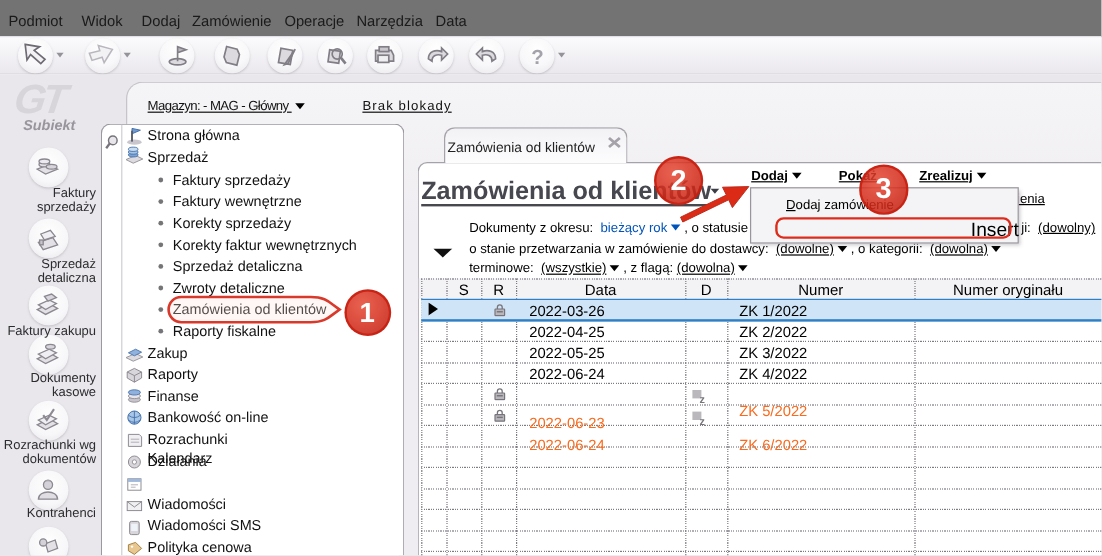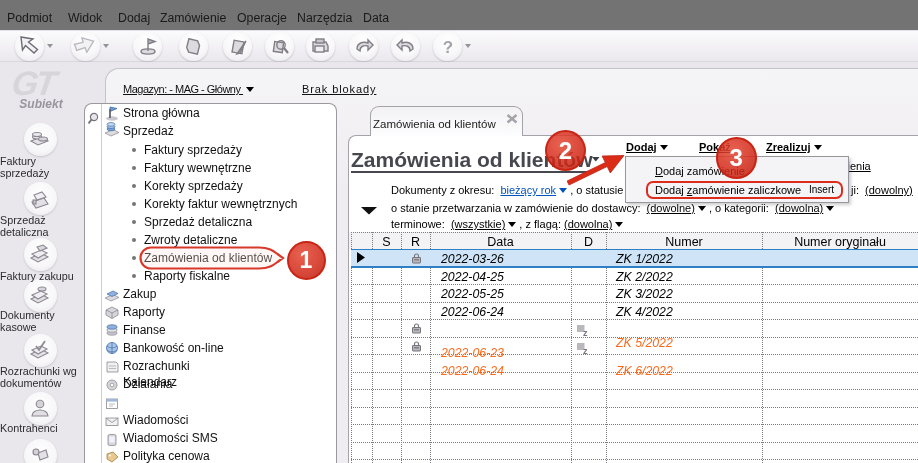--- a/index.html
+++ b/index.html
@@ -24,21 +24,21 @@
   background:linear-gradient(to bottom,#f5f4f6,#efedf1 120px);
   border:1px solid #c6c3c9; border-right:none; border-bottom:none; border-radius:14px 0 0 0; }
 .maglink { position:absolute; top:83px; font-size:11px; color:#111; text-decoration:underline; }
 
 #gtlogo { left:12px; top:64px; width:90px; height:40px; font-style:italic; font-weight:bold;
   font-size:34px; color:#d7d5da; letter-spacing:-3px; transform:skewX(-8deg); }
 #subiekt { left:1px; top:97px; width:80px; text-align:center; font-weight:bold; font-size:12px; color:#98959d;font-style:italic; }
 .sbicon { position:absolute; left:23.5px; width:33px; height:33px; border-radius:50%;
   background:radial-gradient(circle at 50% 38%, #ffffff 0%, #f7f6f8 60%, #e7e5ea 100%);
   box-shadow:0 1px 2px rgba(138,135,142,0.38); }
-.sblabel { position:absolute; left:0; width:80px; text-align:left; font-size:10.8px; color:#2c2c2e; line-height:11.5px; }
+.sblabel { position:absolute; left:0; width:80px; text-align:right; font-size:10.8px; color:#2c2c2e; line-height:11.5px; }
 
 #treepanel { left:84px; top:103px; width:253px; height:360px; background:#fff;
   border:1px solid #9b98a0; border-bottom:none; border-radius:8px 8px 0 0; }
 #treegutter { left:101px; top:104px; width:1px; height:359px; background:#cfccd2; }
 .titem { position:absolute; left:123px; font-size:12px; color:#111; white-space:nowrap; }
 .tsub { position:absolute; left:144px; font-size:12px; color:#111; white-space:nowrap; }
 .bullet { position:absolute; left:132px; width:4px; height:4px; border-radius:50%; background:#757578; }
 
 #card { left:348px; top:135px; width:570px; height:328px; background:#fff;
   border:1px solid #a5a2aa; border-right:none; border-bottom:none; border-radius:8px 0 0 0; }
@@ -46,26 +46,26 @@
   border:1px solid #a5a2aa; border-bottom:none; border-radius:9px 9px 0 0; }
 #tabtext { left:373px; top:117.5px; font-size:11.5px; color:#222; }
 
 #title { left:351px; top:148px; font-size:21px; font-weight:bold; color:#47474f;
   text-decoration:underline; text-underline-offset:3.5px; text-decoration-thickness:1.5px; letter-spacing:0px; }
 .hlink { position:absolute; top:141px; font-size:11px; font-weight:bold; color:#000; text-decoration:underline; white-space:nowrap; }
 .dn { display:inline-block; width:0; height:0; border-left:4px solid transparent; border-right:4px solid transparent;
   border-top:5px solid #000; margin-left:3px; position:relative; top:-1px; }
 .flt { position:absolute; font-size:11px; color:#000; white-space:nowrap; }
 .flink { color:#000; text-decoration:underline; }
-.blink { color:#0053ba; text-decoration:underline; }
+.blink { color:#0053ba; }
 
 .vdot { position:absolute; width:1px; background:repeating-linear-gradient(to bottom,#7e7b82 0 1px,transparent 1px 2px); }
 .hdot { position:absolute; height:1px; background:repeating-linear-gradient(to right,#7e7b82 0 1px,transparent 1px 2px); }
 .hcell { position:absolute; top:235px; font-size:12.5px; color:#000; text-align:center; }
-.cell { position:absolute; font-size:12.3px; color:#000; white-space:nowrap;font-style:italic; }
+.cell { position:absolute; font-size:12.3px; color:#000; white-space:nowrap; }
 .orange { color:#f96a1d;margin-top:24px; }
 
 .redcircle { position:absolute; border-radius:50%;
   background:radial-gradient(circle at 38% 32%, rgba(229,72,52,0.86) 0%, rgba(211,42,25,0.85) 55%, rgba(185,28,13,0.87) 100%);
   border:2.5px solid rgba(199,30,15,0.85); color:#fff; font-weight:bold; text-align:center; }
 </style>
 </head>
 <body>
 <div id="page">
 
@@ -358,22 +358,21 @@
       <rect x="1" y="1" width="7.5" height="7" fill="#bab8bd"></rect>
       <text x="7" y="12" font-size="9" font-weight="bold" fill="#77757b" font-family="Liberation Sans">z</text>
     </svg>
 <svg class="abs" style="left:576px;top:341.5px" width="16" height="13" viewBox="0 0 16 13">
       <rect x="1" y="1" width="7.5" height="7" fill="#bab8bd"></rect>
       <text x="7" y="12" font-size="9" font-weight="bold" fill="#77757b" font-family="Liberation Sans">z</text>
     </svg>
 
 <div class="abs" style="left:625px;top:156px;width:224px;height:47px;background:#f4f3f5;border:1px solid #98959c;box-shadow:2px 2px 3px rgba(80,80,90,0.28);z-index:20"></div>
 <div class="abs" style="left:655px;top:164.5px;font-size:11px;color:#000;z-index:21"><span style="text-decoration:underline">D</span>odaj zamówienie</div>
-<div class="abs" style="left:655px;top:183.5px;font-size:11px;color:#000;z-index:21">Dodaj <span style="text-decoration:underline">z</span>amówienie zaliczkowe</div>
-<div class="abs" style="left:809px;top:183.5px;font-size:10px;color:#000;z-index:21">Insert</div>
+<div class="abs" style="left:809px;top:183.5px;font-size:16px;color:#000;z-index:21">Insert</div>
 <div class="abs" style="left:646px;top:180.5px;width:197px;height:18px;border:2.2px solid #dd2c1c;border-radius:7px;z-index:22"></div>
 
 <svg class="abs" style="left:137px;top:244px;z-index:30" width="152" height="28" viewBox="0 0 152 28">
   <path d="M14 3.5 L122 3.5 C132 3.5 136 6.5 140.5 10 L146 14 L140.5 18 C136 21.5 132 24.5 122 24.5 L14 24.5 A 10.5 10.5 0 0 1 14 3.5 Z" fill="rgba(250,226,222,0.28)" stroke="#d8392b" stroke-width="2.2"></path>
 </svg>
 <div class="redcircle" style="left:286.5px;top:240.5px;width:39px;height:39px;font-size:23px;line-height:35px;z-index:31">1</div>
 <div class="redcircle" style="left:545px;top:130px;width:41px;height:41px;font-size:24px;line-height:37px;z-index:31">2</div>
 <svg class="abs" style="left:560px;top:148px;z-index:32" width="75" height="40" viewBox="0 0 75 40">
   <path d="M7.1 33 L45.3 14.5 L42.1 8 L64 7.5 L50.3 25 L47.2 18.5 L9 37 Z" fill="#db2b16" stroke="#b7281a" stroke-width="0.8"></path>
 </svg>

